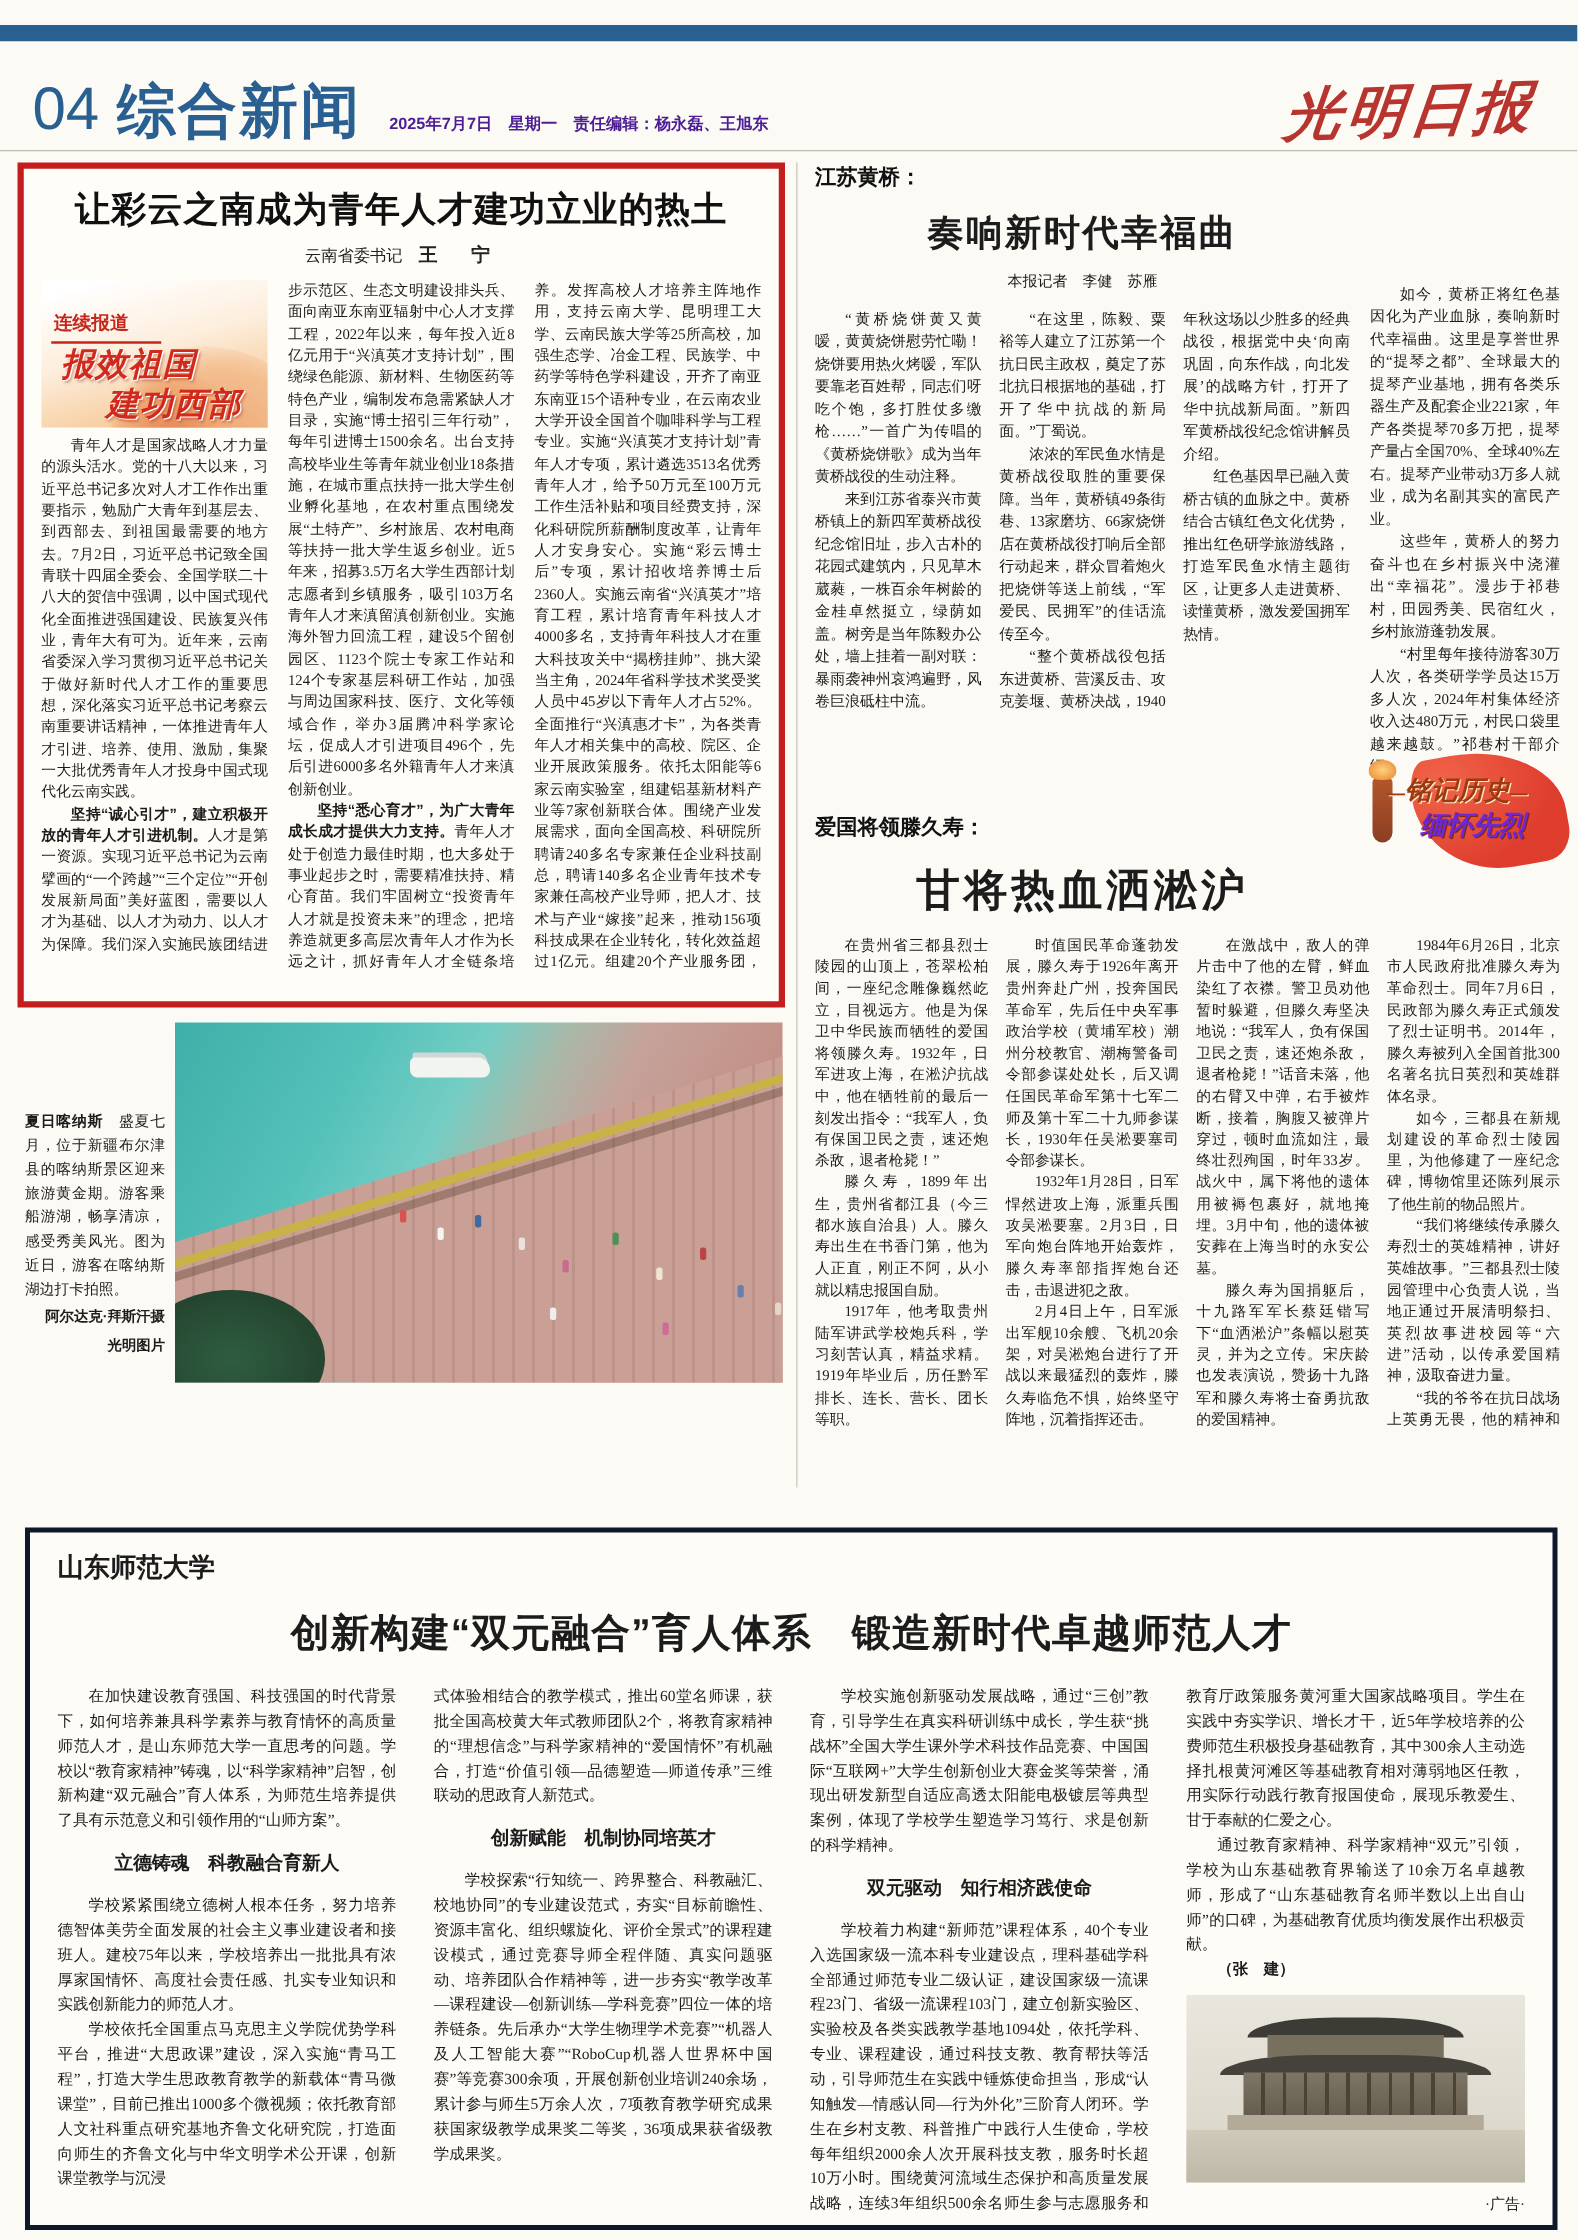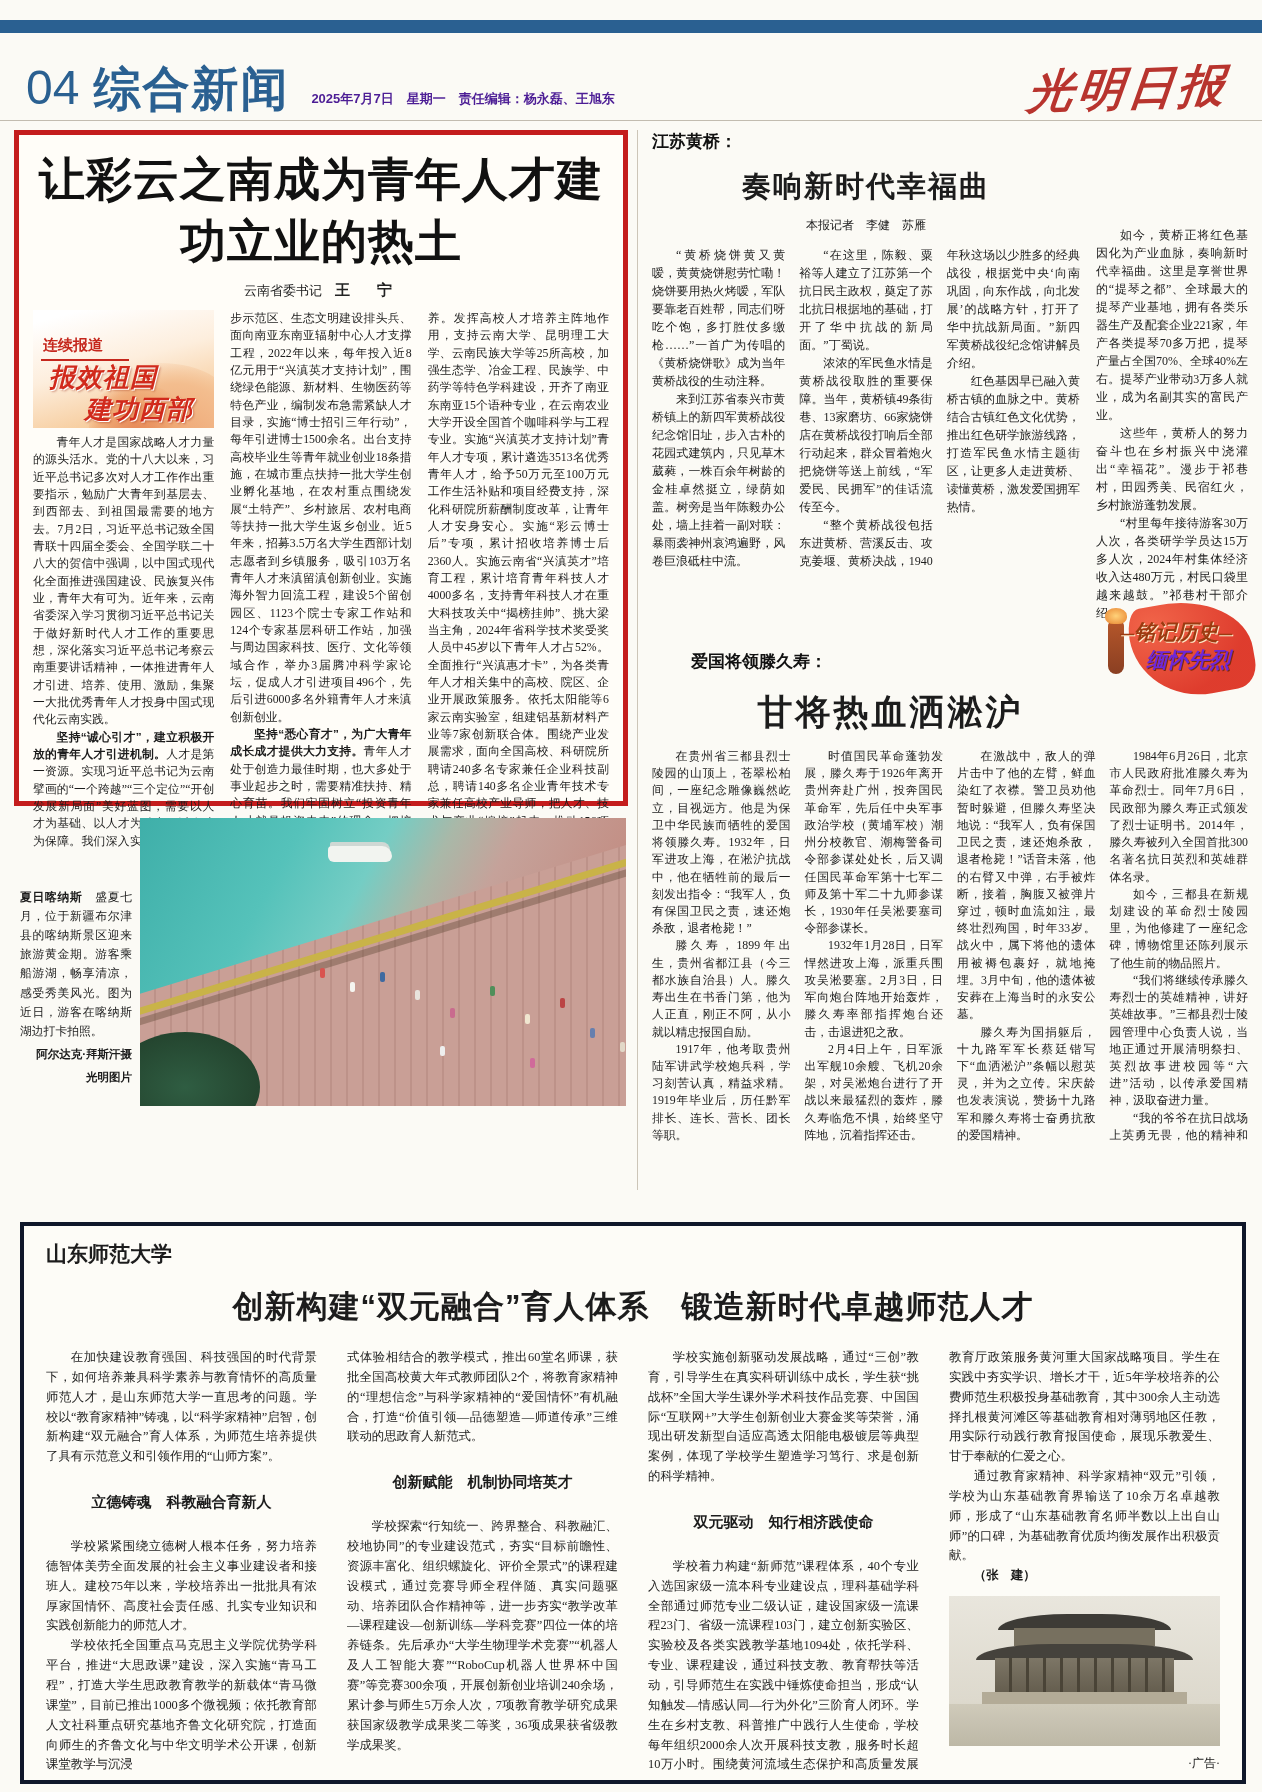--- a/index.html
+++ b/index.html
@@ -9,21 +9,21 @@
   .topbar{position:absolute;left:0;top:20px;width:1262px;height:13px;background:#2a6091;}
   .header{position:absolute;left:26px;top:50px;width:1210px;height:62px;display:flex;align-items:flex-end;}
   .pagenum{font-family:"Liberation Sans",sans-serif;font-size:48px;line-height:1;color:#2a6091;font-weight:400;}
   .section-title{font-family:"Liberation Sans",sans-serif;font-size:47px;line-height:1;color:#2a6091;font-weight:900;margin-left:14px;letter-spacing:2px;}
   .dateline{font-family:"Liberation Sans",sans-serif;font-size:13px;font-weight:bold;margin-left:22px;padding-bottom:4px;color:#4c1d95;}
   .masthead{margin-left:auto;font-size:46px;line-height:1;color:#b8342e;font-weight:bold;font-style:italic;transform:skewX(-8deg) rotate(-2deg);letter-spacing:4px;padding-right:8px;}
   .header-rule{position:absolute;left:0;top:120px;width:1262px;border-top:1px solid #c2bcb0;}
 
   
   .red-box{position:absolute;left:14px;top:130px;width:614px;height:676px;border:5px solid #c41d1d;background:#fffdf8;box-sizing:border-box;padding:10px 14px 8px;}
-  .rb-title{font-family:"Liberation Sans",sans-serif;text-align:center;font-size:46px;font-weight:900;letter-spacing:1px;margin:4px 0 8px;color:#111;}
+  .rb-title{font-family:"Liberation Sans",sans-serif;text-align:center;font-size:28px;font-weight:900;letter-spacing:1px;margin:4px 0 8px;color:#111;}
   .rb-byline{text-align:center;font-size:13px;margin-bottom:10px;color:#222;}
   .rb-byline .name{font-size:15px;font-weight:bold;letter-spacing:6px;}
   .rb-cols{height:556px;columns:3;column-gap:16px;overflow:hidden;font-size:11.8px;line-height:1.47;text-align:justify;}
   .para{margin:0;text-indent:2em;}
   .para strong{font-family:"Liberation Sans",sans-serif;font-weight:900;}
   .para.cont{text-indent:0;}
   
   .banner{width:100%;height:118px;position:relative;margin-bottom:6px;overflow:hidden;
           background:linear-gradient(165deg,#ffffff 8%,#fdeedd 45%,#f7cfa2 78%,#f2b987 100%);}
   .banner:before{content:"";position:absolute;right:-22px;bottom:-30px;width:150px;height:95px;border-radius:50% 50% 0 0;background:radial-gradient(ellipse at 60% 100%,#eda06d 0%,#f3bd8e 55%,transparent 75%);}
@@ -50,39 +50,39 @@
   .right-col{position:absolute;left:652px;top:130px;width:596px;}
   .hq{display:flex;gap:16px;}
   .hq-main{width:428px;}
   .kicker{font-family:"Liberation Sans",sans-serif;font-size:17px;font-weight:bold;color:#111;}
   .hq-title{font-family:"Liberation Sans",sans-serif;text-align:center;font-size:29px;font-weight:900;margin:14px 0 10px;letter-spacing:2px;}
   .hq-byline{text-align:center;font-size:12px;margin-bottom:12px;}
   .hq-body{height:388px;columns:3;column-gap:14px;overflow:hidden;font-size:12px;line-height:1.5;text-align:justify;}
   .hq-side{width:152px;padding-top:96px;height:392px;overflow:hidden;font-size:12px;line-height:1.5;text-align:justify;}
   
   .tg-row{display:flex;gap:16px;margin-top:16px;}
-  .tg-header{width:428px;margin-left:39px;}
+  .tg-header{width:428px;}
   .tg-title{font-family:"Liberation Sans",sans-serif;text-align:center;font-size:35px;font-weight:900;margin-top:16px;letter-spacing:3px;}
   .badge{width:152px;height:112px;position:relative;margin-top:-58px;}
   .badge .flag{position:absolute;right:-4px;top:8px;width:120px;height:96px;background:radial-gradient(ellipse at 20% 20%,#f0573a,#dc2c1c 70%);border-radius:12% 70% 18% 60%/30% 60% 26% 70%;transform:rotate(-10deg);opacity:.92;}
   .badge .torch{position:absolute;left:2px;top:30px;width:16px;height:52px;background:linear-gradient(#b4562a,#8a3f22);border-radius:4px 4px 8px 8px;}
   .badge .torch:before{content:"";position:absolute;left:-3px;top:-14px;width:22px;height:16px;border-radius:50% 50% 40% 40%;background:radial-gradient(#ffd27a,#e8832f);}
   .badge .l1{position:absolute;left:14px;top:26px;font-family:"Liberation Sans",sans-serif;font-size:21px;font-weight:900;font-style:italic;color:#9c3a10;text-shadow:1px 1px 0 #fde9c8;z-index:2;white-space:nowrap;}
   .badge .l1:before,.badge .l1:after{content:"—";font-size:14px;color:#9c3a10;}
   .badge .l2{position:absolute;left:40px;top:54px;font-family:"Liberation Sans",sans-serif;font-size:21px;font-weight:900;font-style:italic;color:#6d28d9;text-shadow:1px 1px 0 #7e2a0c;z-index:2;white-space:nowrap;}
   .tg-body{margin-top:12px;height:402px;columns:4;column-gap:14px;overflow:hidden;font-size:11.8px;line-height:1.46;text-align:justify;}
   .sign{margin:0;text-indent:2em;font-weight:bold;font-family:"Liberation Sans",sans-serif;}
 
   
   .bottom-box{position:absolute;left:20px;top:1222px;width:1226px;height:562px;border:4px solid #0f172a;box-sizing:border-box;background:#fdfcf7;padding:14px 22px 10px;}
   .bt-kicker{font-family:"Liberation Sans",sans-serif;font-size:21px;font-weight:900;}
   .bt-title{font-family:"Liberation Sans",sans-serif;text-align:center;font-size:31px;font-weight:900;letter-spacing:1px;margin:18px 0 20px;}
   .bt-cols{display:flex;gap:30px;height:428px;}
   .bt-col{flex:1;font-size:12.4px;line-height:1.6;text-align:justify;overflow:hidden;}
-  .subhead{font-family:"Liberation Sans",sans-serif;text-align:center;font-size:15px;font-weight:900;margin:23px 0;}
+  .subhead{font-family:"Liberation Sans",sans-serif;text-align:center;font-size:15px;font-weight:900;margin:12px 0;}
   .building{width:100%;height:150px;position:relative;margin-top:10px;overflow:hidden;background:linear-gradient(#e9e6dd 0%,#ddd9cd 70%,#c7c2b4 100%);}
   .building .roof1{position:absolute;left:18%;top:18px;width:64%;height:16px;background:#3d3b36;border-radius:40% 40% 0 0/100% 100% 0 0;}
   .building .roof2{position:absolute;left:10%;top:48px;width:80%;height:16px;background:#45423c;border-radius:35% 35% 0 0/100% 100% 0 0;}
   .building .body1{position:absolute;left:24%;top:32px;width:52%;height:18px;background:#77705f;}
   .building .body2{position:absolute;left:17%;top:62px;width:66%;height:34px;background:linear-gradient(#7d7666,#655e4f);}
   .building .cols{position:absolute;left:17%;top:62px;width:66%;height:34px;background:repeating-linear-gradient(90deg,transparent 0 14px,#4a4437 14px 17px);}
   .building .base{position:absolute;left:12%;top:96px;width:76%;height:12px;background:#b3ab97;}
   .building .ground{position:absolute;left:0;top:108px;width:100%;height:42px;background:linear-gradient(#cfcaba,#bdb8a6);}
   .ad-mark{text-align:right;font-size:12px;margin-top:8px;color:#222;}
 </style>

